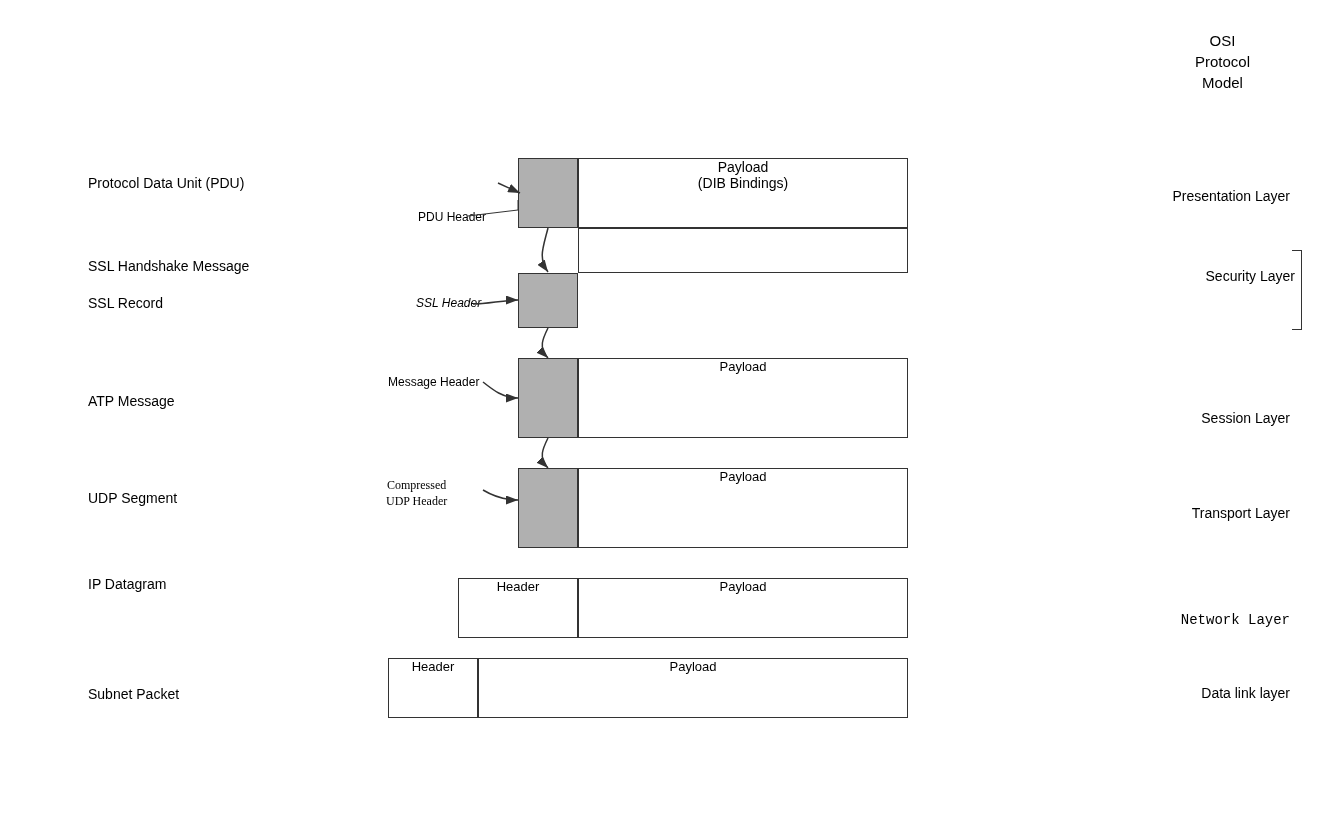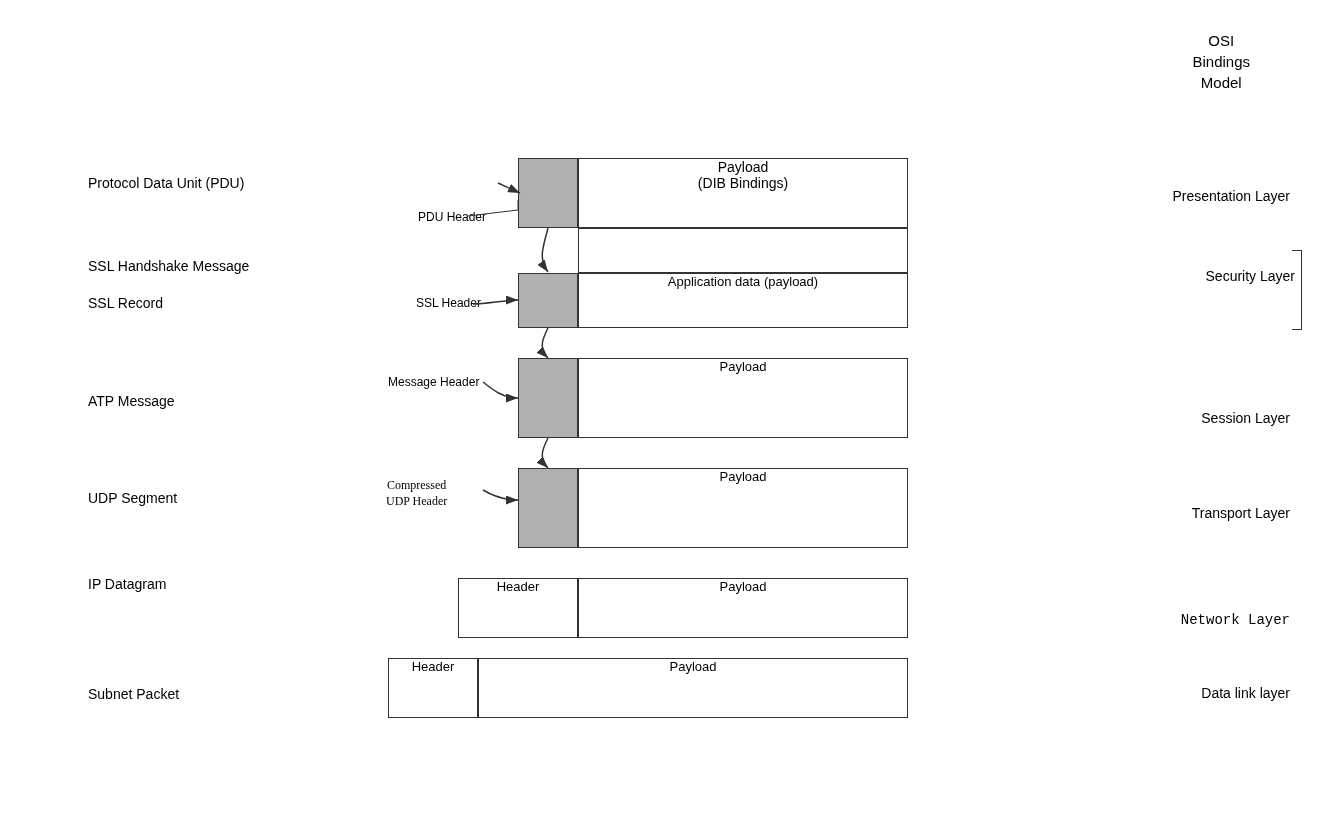--- a/index.html
+++ b/index.html
@@ -65,21 +65,21 @@
       pointer-events: none;
     }
   </style>
 </head>
 <body>
 
 <div class="diagram-container">
 
   <div class="osi-title">
     <div>OSI</div>
-    <div>Bindings</div>
+    <div>Protocol</div>
     <div>Model</div>
   </div>
 
   <div class="left-label" style="top:175px;">Protocol Data Unit (PDU)</div>
   <div class="left-label" style="top:258px;">SSL Handshake Message</div>
   <div class="left-label" style="top:295px;">SSL Record</div>
   <div class="left-label" style="top:393px;">ATP Message</div>
   <div class="left-label" style="top:490px;">UDP Segment</div>
   <div class="left-label" style="top:576px;">IP Datagram</div>
   <div class="left-label" style="top:686px;">Subnet Packet</div>
@@ -100,23 +100,20 @@
   <div class="box shaded" style="left:490px; top:158px; width:60px; height:70px;"></div>
 
   <div class="box" style="left:550px; top:158px; width:330px; height:70px; font-size:14px;">
     <span>Payload<br>(DIB Bindings)</span>
   </div>
 
   <div class="box" style="left:550px; top:228px; width:330px; height:45px;"></div>
 
   <div class="box shaded" style="left:490px; top:273px; width:60px; height:55px;"></div>
 
-  <div class="box" style="left:550px; top:273px; width:330px; height:55px;">
-    <span>Application data (payload)</span>
-  </div>
 
   <div class="box shaded" style="left:490px; top:358px; width:60px; height:80px;"></div>
 
   <div class="box" style="left:550px; top:358px; width:330px; height:80px;">
     <span>Payload</span>
   </div>
 
   <div class="box shaded" style="left:490px; top:468px; width:60px; height:80px;"></div>
 
   <div class="box" style="left:550px; top:468px; width:330px; height:80px;">
@@ -134,21 +131,21 @@
   <div class="box" style="left:360px; top:658px; width:90px; height:60px;">
     <span>Header</span>
   </div>
 
   <div class="box" style="left:450px; top:658px; width:430px; height:60px;">
     <span>Payload</span>
   </div>
 
   <div style="position:absolute; left:390px; top:210px; font-size:12px; white-space:nowrap;">PDU Header</div>
 
-  <div style="position:absolute; left:388px; top:296px; font-size:12px; white-space:nowrap;">SSL Header</div>
+  <div style="position:absolute; left:388px; top:296px; font-size:12px; white-space:nowrap;font-style:italic;">SSL Header</div>
 
   <div style="position:absolute; left:360px; top:375px; font-size:12px; white-space:nowrap;">Message Header</div>
 
   <div style="position:absolute; left:358px; top:478px; font-size:12px; white-space:nowrap; text-align:center; line-height:1.3;font-family:Liberation Serif, serif;">Compressed<br>UDP Header</div>
 
   <svg class="svg-overlay">
 
     <defs>
       <marker id="arrowhead" markerWidth="8" markerHeight="6" refX="8" refY="3" orient="auto">
         <polygon points="0 0, 8 3, 0 6" fill="#333"></polygon>

